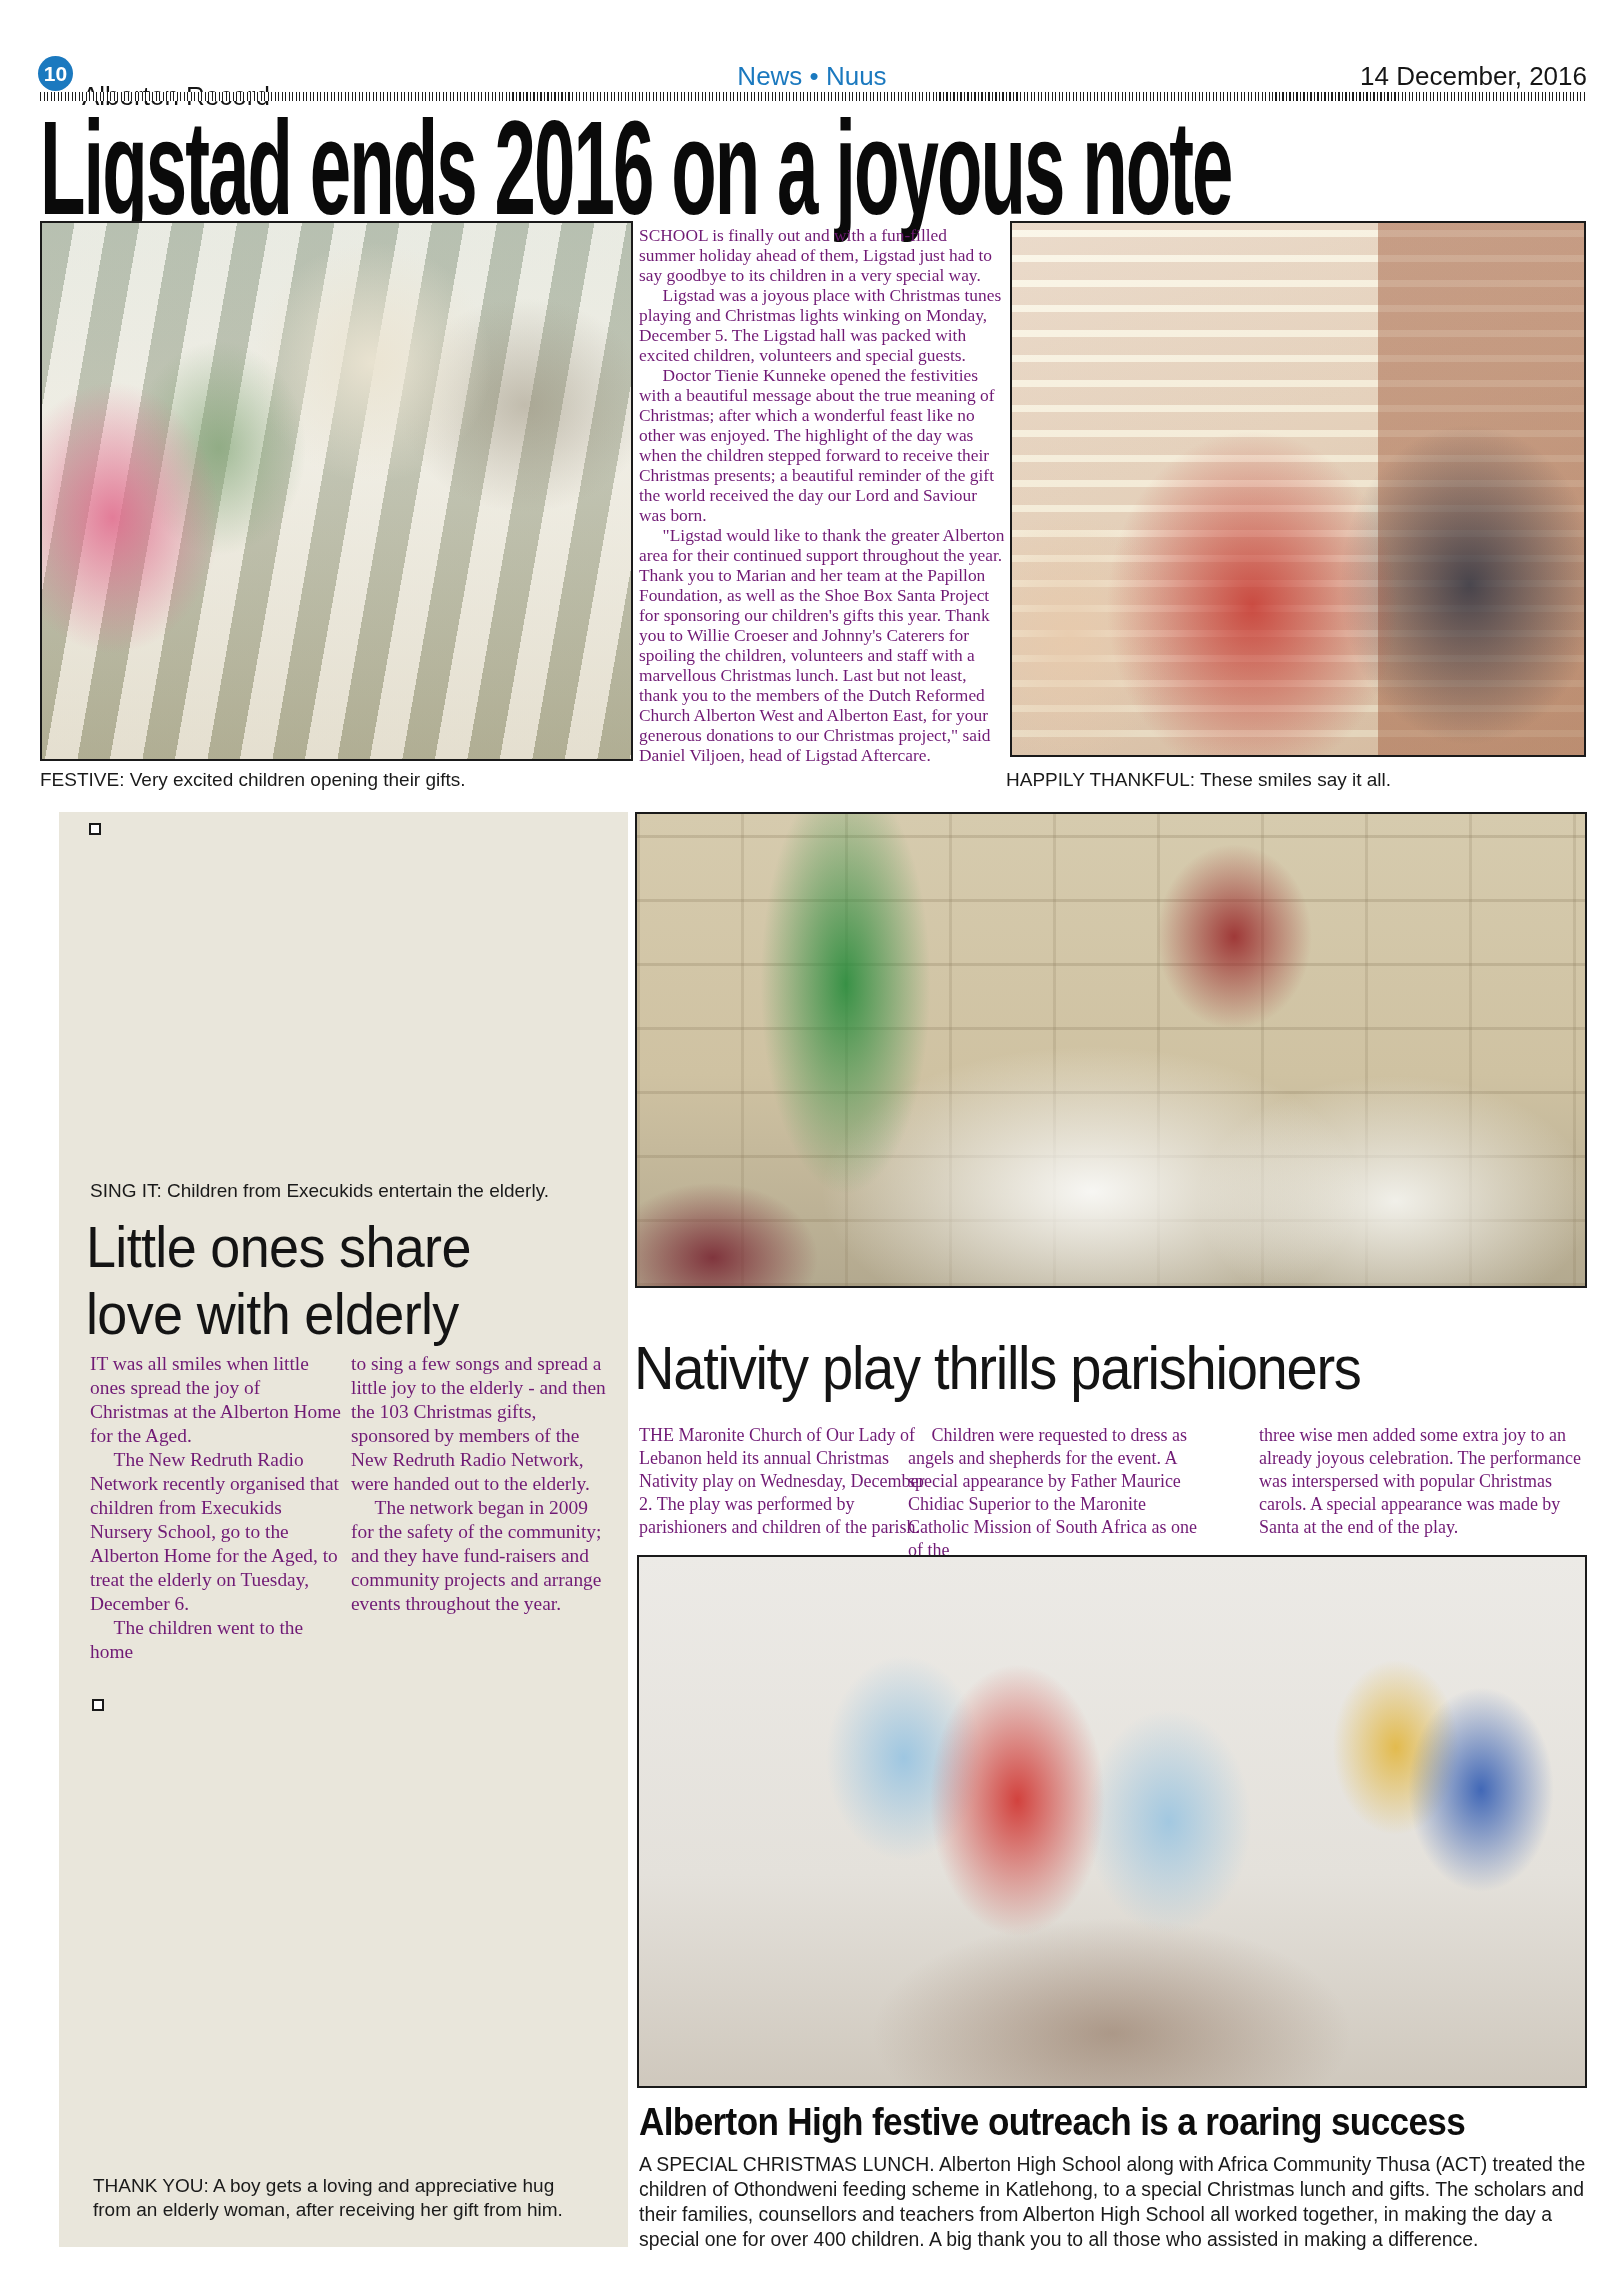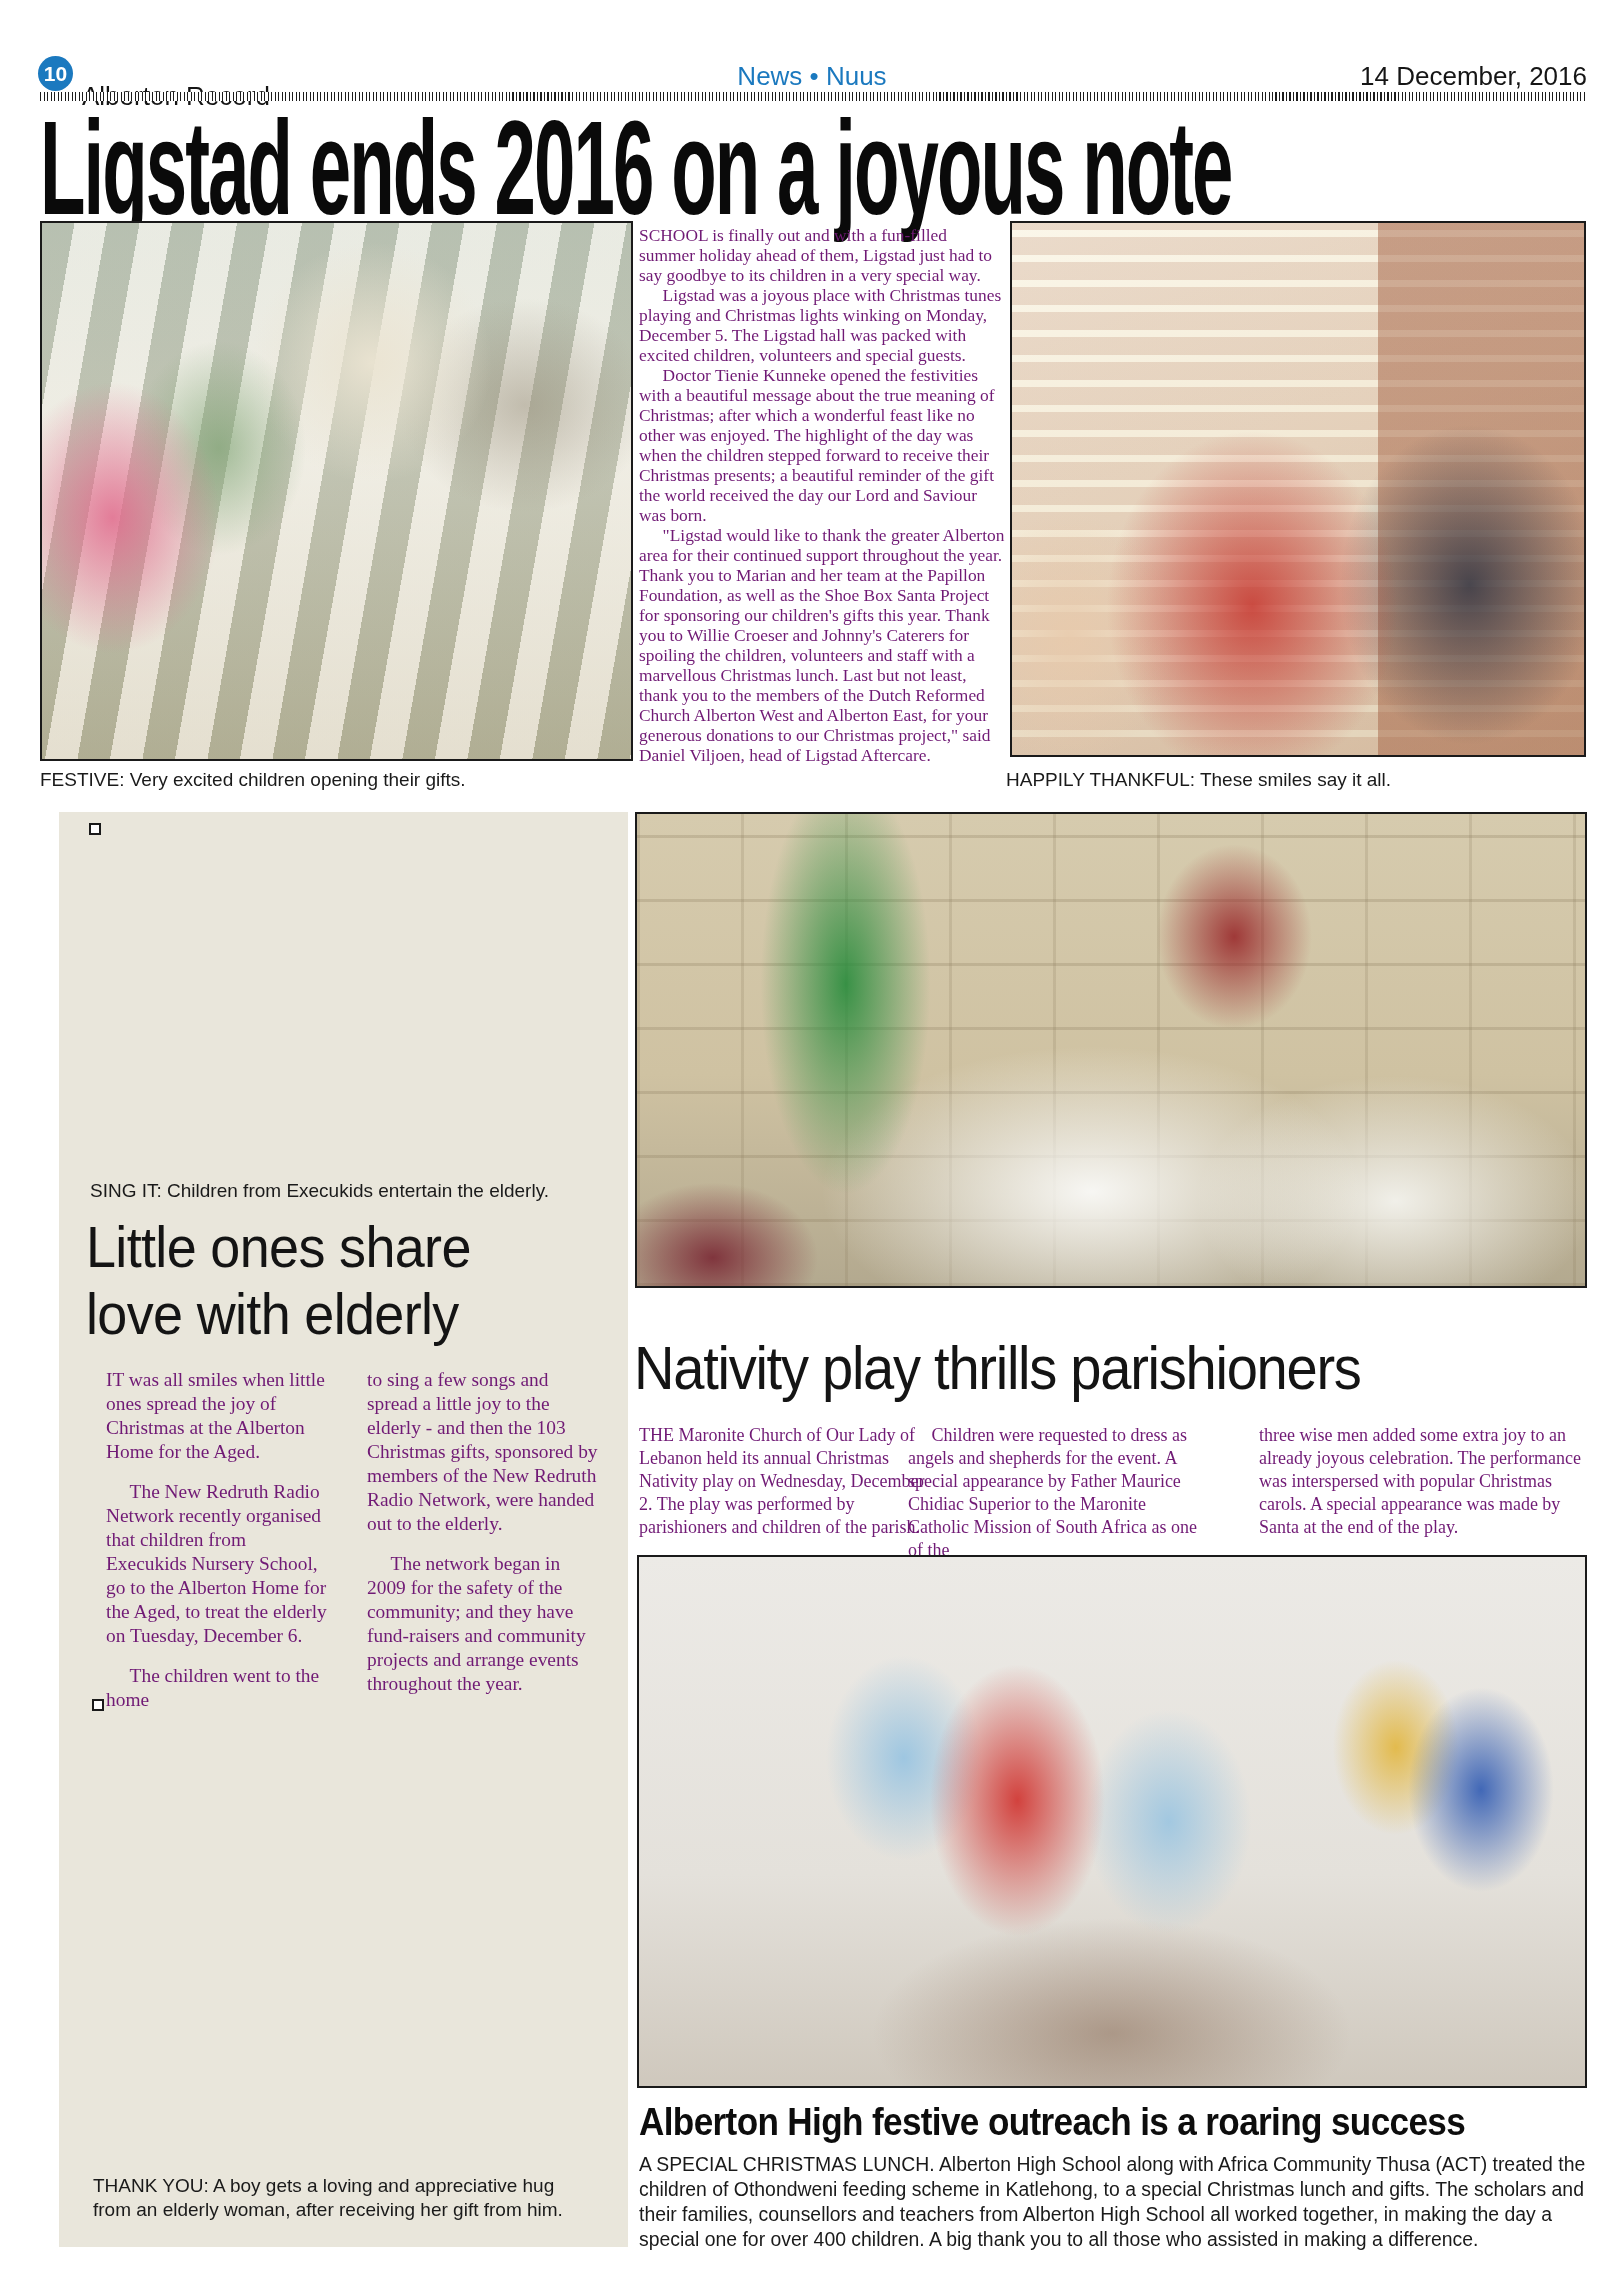--- a/index.html
+++ b/index.html
@@ -24,21 +24,21 @@
   .h-nativity{left:634px;top:1333px;font-size:61px;font-weight:400;letter-spacing:-1.4px;white-space:nowrap;
               transform:scaleX(.92);transform-origin:0 0;color:#141414;}
   .h-alberton{left:639px;top:2100px;font-size:39px;font-weight:700;letter-spacing:-0.7px;white-space:nowrap;
               transform:scaleX(.9);transform-origin:0 0;color:#0d0d0d;}
 
   
   .serif{font-family:"Liberation Serif",serif;color:#701a75;}
   .lead-col{left:639px;top:225px;width:367px;font-size:17.4px;line-height:20px;text-align:left;}
   .lead-col p{margin:0;}
   .little-col{top:1352px;font-size:19.4px;line-height:24px;}
-  .little-col p{margin:16px;}
+  .little-col p{margin:0;}
   .lc1{left:90px;width:253px;}
   .lc2{left:351px;width:264px;}
   .nat-col{top:1424px;font-size:18px;line-height:23px;}
   .nat-col p{margin:0;}
   .nc1{left:639px;width:296px;}
   .nc2{left:908px;width:300px;}
   .nc3{left:1259px;width:332px;}
   .ind{text-indent:23.6px;}
 
   .caption{font-size:19px;line-height:23.6px;color:#1a1a1a;}

